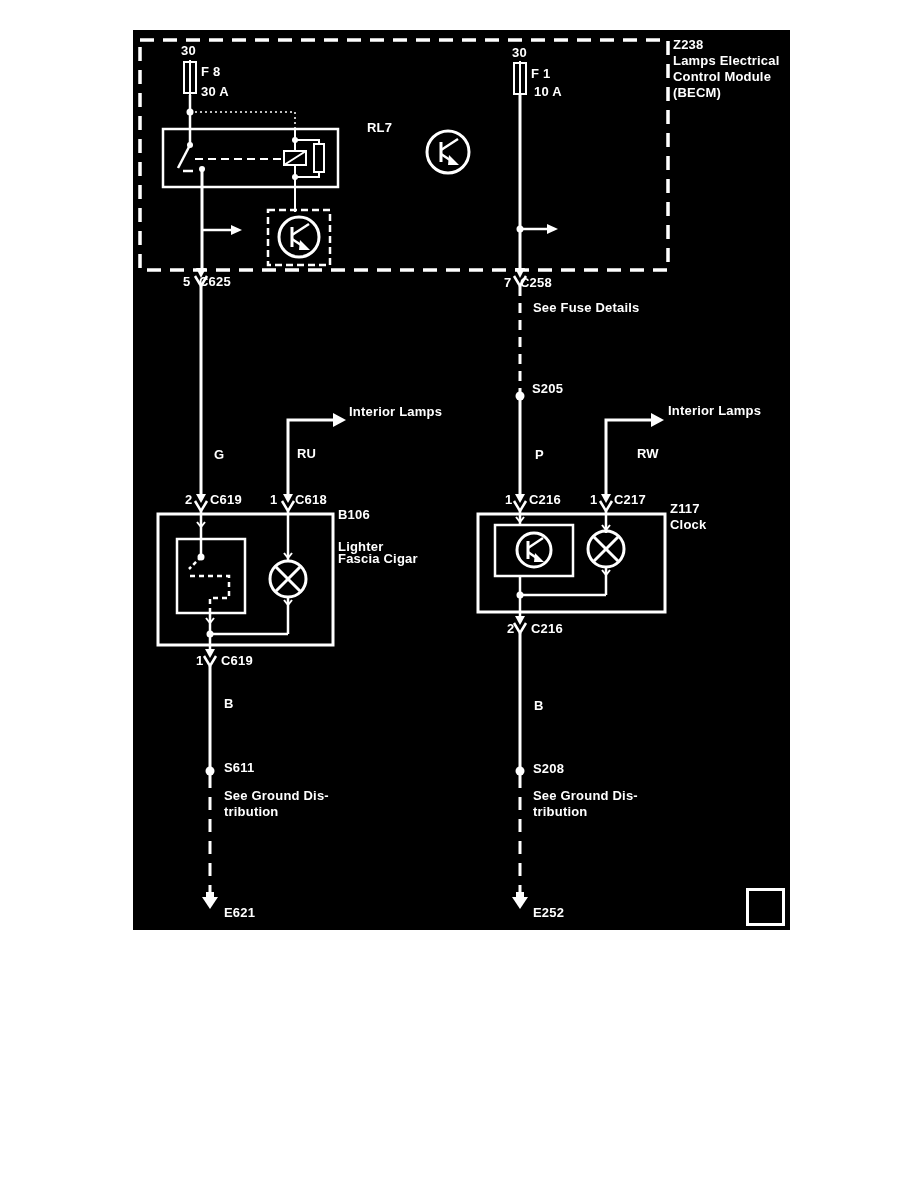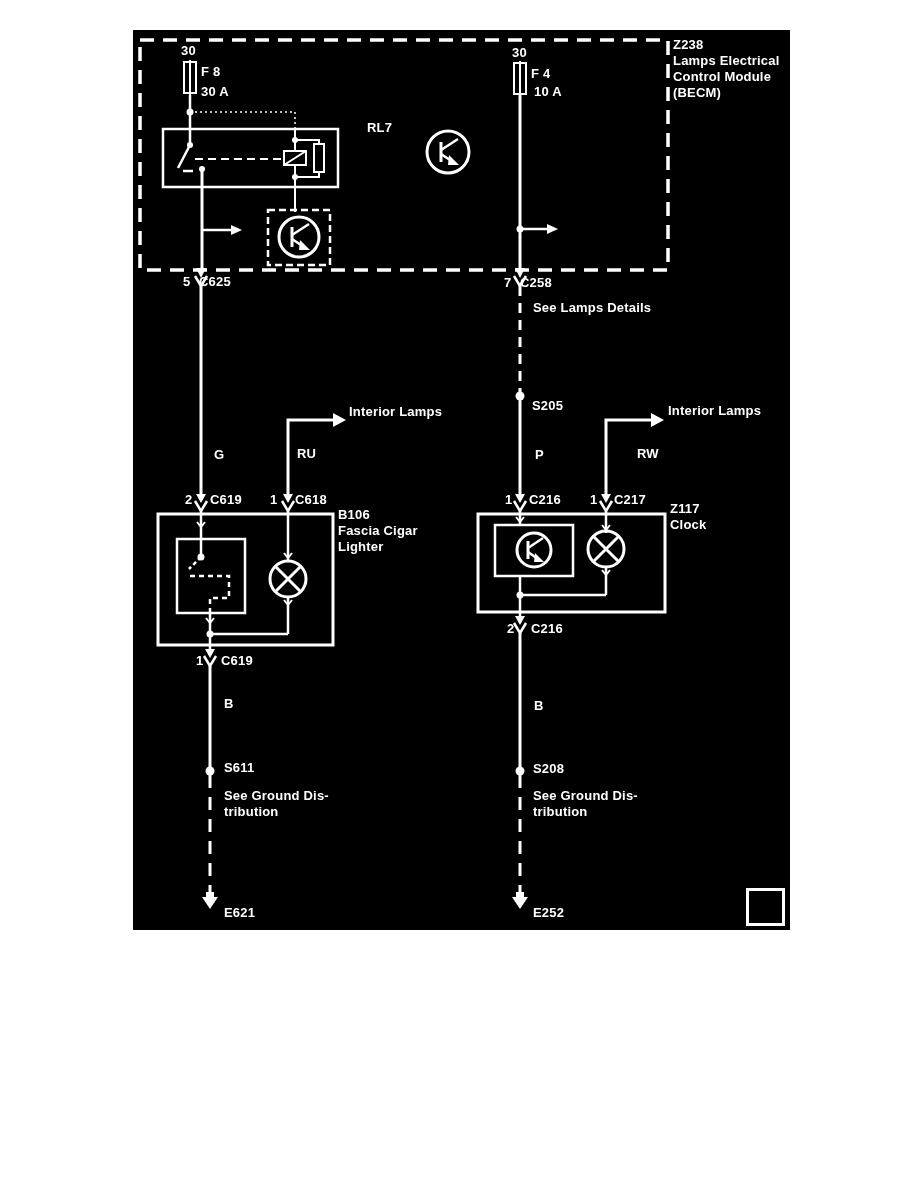--- a/index.html
+++ b/index.html
@@ -228,52 +228,52 @@
     <div class="lbl" style="left:540px;top:8px">Z238</div>
     <div class="lbl" style="left:540px;top:24px">Lamps Electrical</div>
     <div class="lbl" style="left:540px;top:40px">Control Module</div>
     <div class="lbl" style="left:540px;top:56px">(BECM)</div>
 
     <div class="lbl" style="left:48px;top:14px">30</div>
     <div class="lbl" style="left:68px;top:35px">F 8</div>
     <div class="lbl" style="left:68px;top:55px">30 A</div>
 
     <div class="lbl" style="left:379px;top:16px">30</div>
-    <div class="lbl" style="left:398px;top:37px">F 4</div>
+    <div class="lbl" style="left:398px;top:37px">F 1</div>
     <div class="lbl" style="left:401px;top:55px">10 A</div>
 
     <div class="lbl" style="left:234px;top:91px">RL7</div>
 
     <div class="lbl" style="left:50px;top:245px">5</div>
     <div class="lbl" style="left:66px;top:245px">C625</div>
     <div class="lbl" style="left:371px;top:246px">7</div>
     <div class="lbl" style="left:387px;top:246px">C258</div>
 
-    <div class="lbl" style="left:400px;top:271px">See Lamps Details</div>
-    <div class="lbl" style="left:399px;top:369px">S205</div>
+    <div class="lbl" style="left:400px;top:271px">See Fuse Details</div>
+    <div class="lbl" style="left:399px;top:352px">S205</div>
 
     <div class="lbl" style="left:81px;top:418px">G</div>
     <div class="lbl" style="left:164px;top:417px">RU</div>
     <div class="lbl" style="left:402px;top:418px">P</div>
     <div class="lbl" style="left:504px;top:417px">RW</div>
 
     <div class="lbl" style="left:216px;top:375px">Interior Lamps</div>
     <div class="lbl" style="left:535px;top:374px">Interior Lamps</div>
 
     <div class="lbl" style="left:52px;top:463px">2</div>
     <div class="lbl" style="left:77px;top:463px">C619</div>
     <div class="lbl" style="left:137px;top:463px">1</div>
     <div class="lbl" style="left:162px;top:463px">C618</div>
     <div class="lbl" style="left:372px;top:463px">1</div>
     <div class="lbl" style="left:396px;top:463px">C216</div>
     <div class="lbl" style="left:457px;top:463px">1</div>
     <div class="lbl" style="left:481px;top:463px">C217</div>
 
     <div class="lbl" style="left:205px;top:478px">B106</div>
-    <div class="lbl" style="left:205px;top:494px">Fascia Cigar</div>
+    <div class="lbl" style="left:205px;top:522px">Fascia Cigar</div>
     <div class="lbl" style="left:205px;top:510px">Lighter</div>
     <div class="lbl" style="left:537px;top:472px">Z117</div>
     <div class="lbl" style="left:537px;top:488px">Clock</div>
 
     <div class="lbl" style="left:63px;top:624px">1</div>
     <div class="lbl" style="left:88px;top:624px">C619</div>
     <div class="lbl" style="left:374px;top:592px">2</div>
     <div class="lbl" style="left:398px;top:592px">C216</div>
 
     <div class="lbl" style="left:91px;top:667px">B</div>

